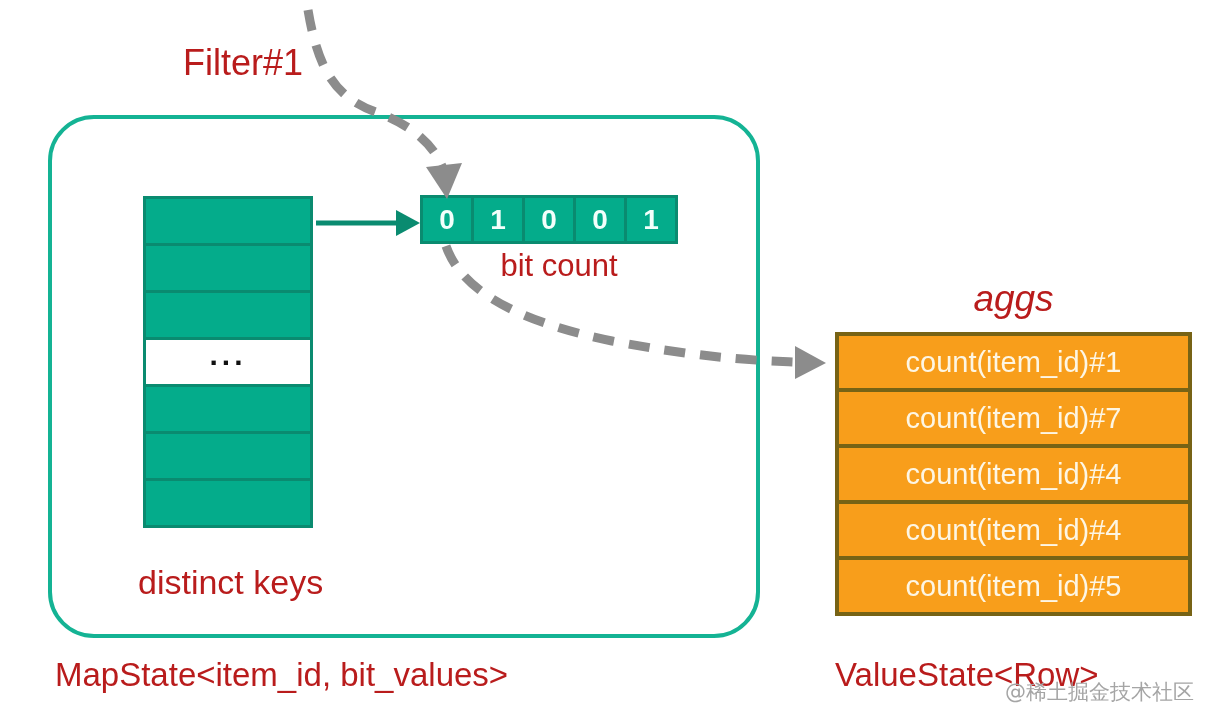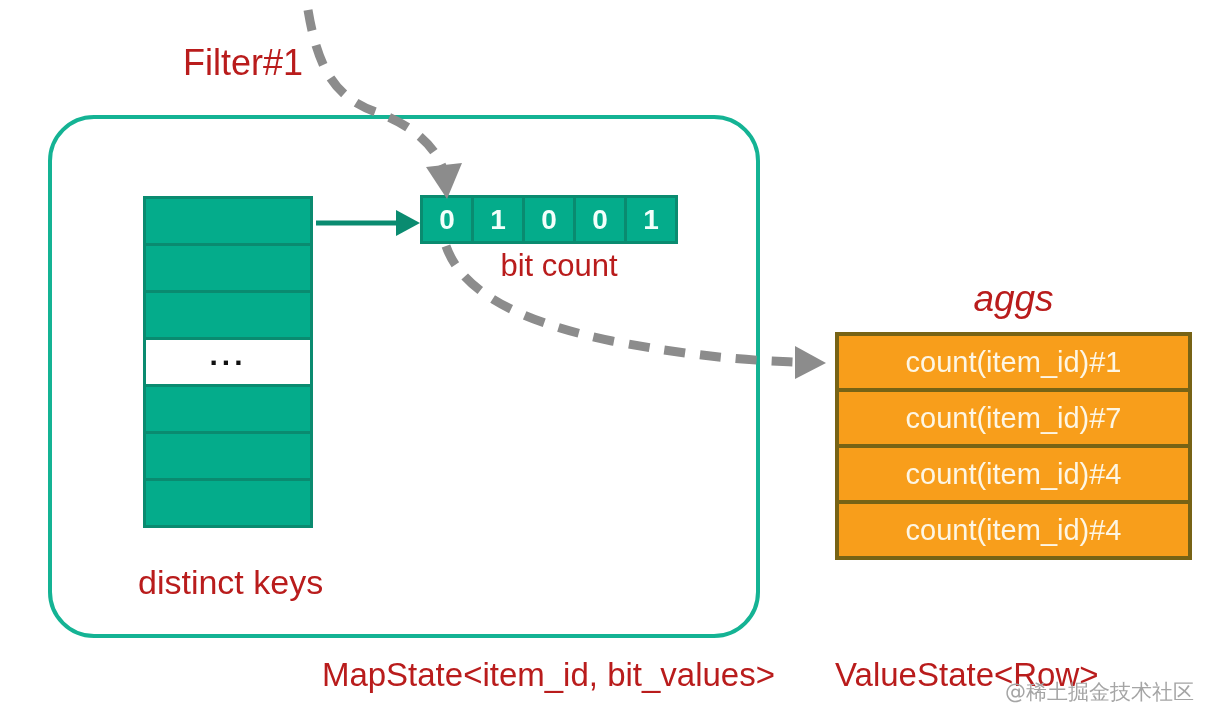--- a/index.html
+++ b/index.html
@@ -50,21 +50,21 @@
   .agg-stack{left:835px;top:332px;width:357px;display:flex;flex-direction:column;}
   .agg-cell{
     height:60px;box-sizing:border-box;background:#f89e1b;
     border:4px solid #776315;margin-top:-4px;
     display:flex;align-items:center;justify-content:center;
     color:#fdf6e4;font-size:29px;white-space:nowrap;
   }
   .agg-cell:first-child{margin-top:0;}
 
   
-  .map-caption{left:55px;top:656px;width:720px;text-align:right;font-size:33px;}
+  .map-caption{left:55px;top:656px;width:720px;text-align:left;font-size:33px;}
   .value-caption{left:835px;top:656px;width:357px;text-align:left;font-size:33px;}
 
   
   .watermark{
     right:26px;top:678px;color:#a5a5a5;font-size:21px;white-space:nowrap;
     font-family:"DejaVu Sans","Liberation Sans",sans-serif;
   }
 
   
   .connector-layer{left:0;top:0;width:1220px;height:720px;pointer-events:none;}
@@ -95,20 +95,21 @@
   <div class="bit-cell">1</div>
 </div>
 <div class="abs lbl bits-label">bit count</div>
 
 <div class="abs lbl aggs-label">aggs</div>
 <div class="abs agg-stack">
   <div class="agg-cell">count(item_id)#1</div>
   <div class="agg-cell">count(item_id)#7</div>
   <div class="agg-cell">count(item_id)#4</div>
   <div class="agg-cell">count(item_id)#4</div>
+  <div class="agg-cell">count(item_id)#5</div>
 </div>
 
 <div class="abs lbl map-caption">MapState&lt;item_id, bit_values&gt;</div>
 <div class="abs lbl value-caption">ValueState&lt;Row&gt;</div>
 
 <div class="abs watermark">@稀土掘金技术社区</div>
 
 <svg class="abs connector-layer" viewBox="0 0 1220 720" xmlns="http://www.w3.org/2000/svg">
 
   <g>

